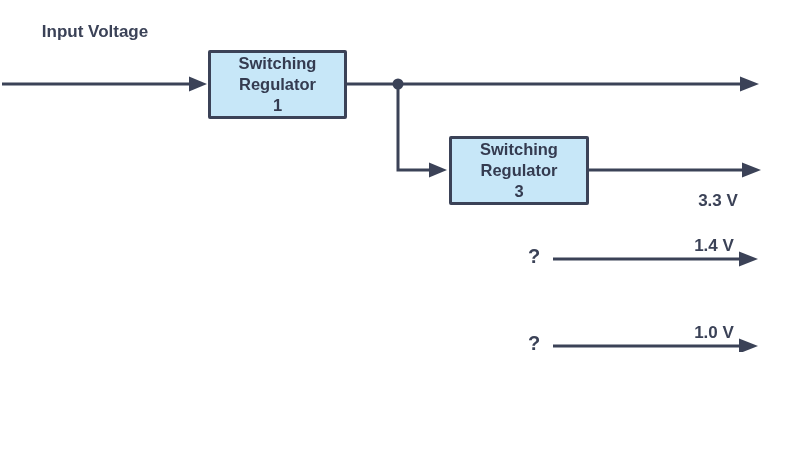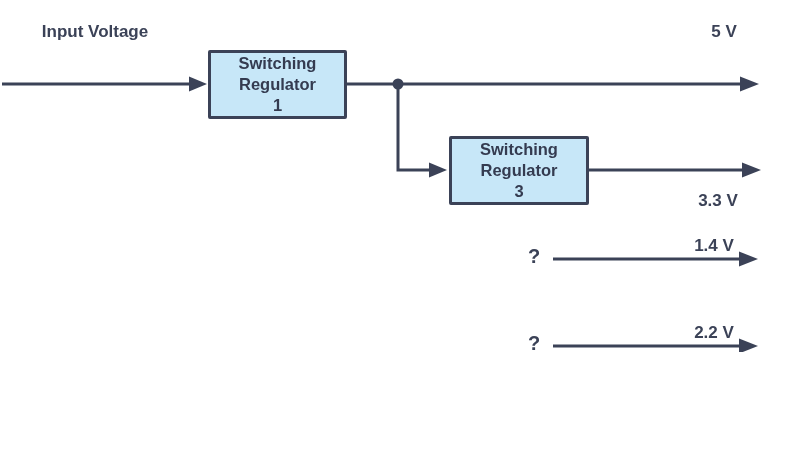--- a/index.html
+++ b/index.html
@@ -104,37 +104,36 @@
 
     <line x1="553" y1="432" x2="740" y2="432" stroke="#3b4257" stroke-width="3"></line>
     <polygon points="758,432 739,424.5 739,439.5" fill="#3b4257"></polygon>
   </svg>
 
   <div class="lbl io-label" style="left:15px; top:21px; width:160px;">
     <div>Input Voltage</div>
   </div>
 
   <div class="lbl io-label" style="left:650px; top:21px; width:148px;">
-    <div>5 V</div>
   </div>
 
   <div class="reg-box" style="left:208px; top:50px; width:139px; height:69px;">
     <span>Switching Regulator 1</span>
   </div>
 
   <div class="reg-box" style="left:449px; top:136px; width:140px; height:69px;">
     <span>Switching Regulator 3</span>
   </div>
 
   <div class="lbl volt-label" style="left:682px; top:144px; width:72px;margin-top:47px;">3.3 V</div>
 
   <div class="lbl q-mark" style="left:522px; top:245px; width:24px;">?</div>
   <div class="lbl volt-label" style="left:680px; top:236px; width:68px;">1.4 V</div>
 
   <div class="lbl q-mark" style="left:522px; top:332px; width:24px;">?</div>
-  <div class="lbl volt-label" style="left:680px; top:323px; width:68px;">2.2 V</div>
+  <div class="lbl volt-label" style="left:680px; top:323px; width:68px;">1.0 V</div>
 
   <div class="lbl q-mark" style="left:522px; top:418px; width:24px;">?</div>
   <div class="lbl volt-label" style="left:658px; top:409px; width:68px;text-align:center;">0.9 V</div>
 
   <div class="watermark">www.cntronics.com</div>
 
 </div>
 
 </body></html>

